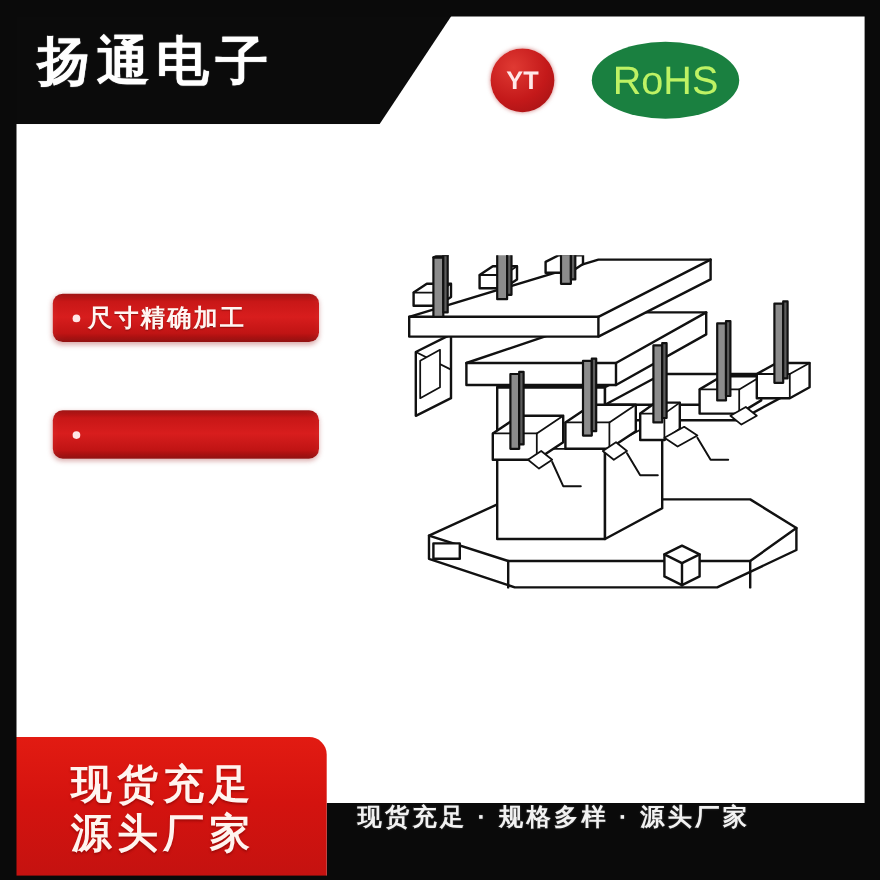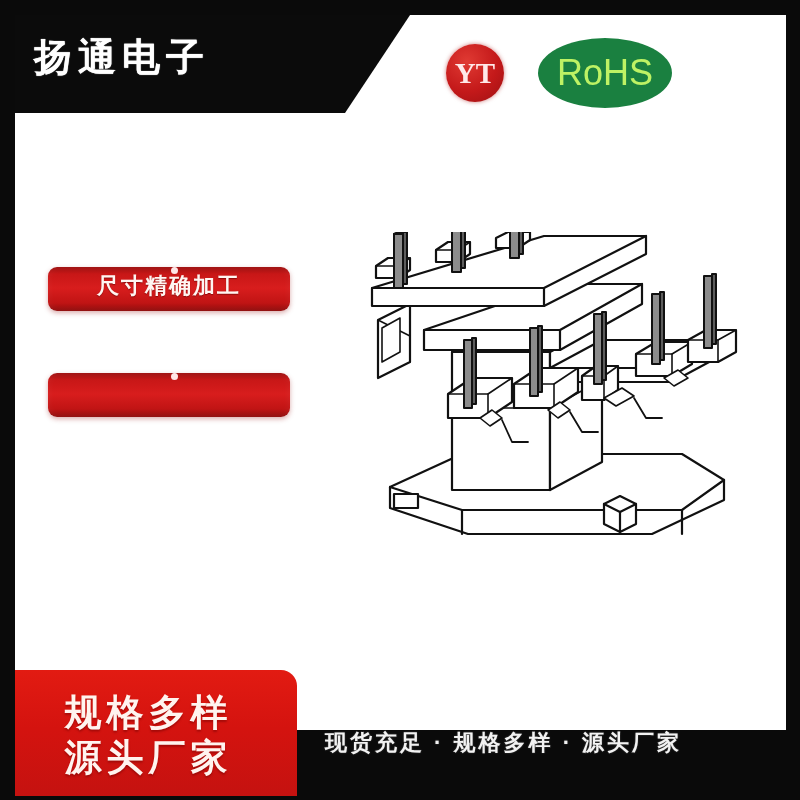--- a/index.html
+++ b/index.html
@@ -28,42 +28,42 @@
     position:absolute;left:0;top:0;
     width:420px;height:113px;
     background:#0b0b0b;
     z-index:20;
     -webkit-clip-path:polygon(0 0,420px 0,345px 113px,0 113px);
     clip-path:polygon(0 0,420px 0,345px 113px,0 113px);
   }
   .brand-title{
     position:absolute;left:34px;top:33px;
     color:#ffffff;
-    font-size:38px;
+    font-size:48px;
     font-weight:bold;
     letter-spacing:6px;
     line-height:48px;
     white-space:nowrap;
     z-index:22;
     text-shadow:0 0 1px #fff;
   }
 
   
   .yt-badge{
     position:absolute;left:446px;top:44px;
     width:58px;height:58px;border-radius:50%;
     background:radial-gradient(circle at 36% 30%,#e03a33 0%,#c4191a 55%,#9d1113 100%);
     z-index:22;
     display:flex;align-items:center;justify-content:center;
     box-shadow:0 0 4px rgba(170,20,20,.55);
   }
   .yt-badge span{
     color:#ffe9e9;
-    font-family:Liberation Serif, serif;
-    font-size:29px;font-weight:bold;letter-spacing:0px;
+    font-family:Liberation Sans, sans-serif;
+    font-size:23px;font-weight:bold;letter-spacing:0px;
     line-height:1;
   }
 
   
   .rohs-badge{
     position:absolute;left:538px;top:38px;
     width:134px;height:70px;border-radius:50%;
     background:#1a8040;
     z-index:22;
     display:flex;align-items:center;justify-content:center;
@@ -77,21 +77,20 @@
   
   .feature-list{position:absolute;left:48px;top:267px;z-index:18;}
   .feature-pill{
     position:relative;
     width:242px;height:44px;
     border-radius:9px;
     background:linear-gradient(180deg,#9d0f0f 0%,#c81717 16%,#d81d1d 48%,#c01414 82%,#8e0c0c 100%);
     box-shadow:0 2px 5px rgba(150,20,20,.35),inset 0 0 9px rgba(255,255,255,.06);
     display:flex;align-items:center;
     margin-bottom:62px;
-    flex-direction:column;
   }
   .feature-pill .dot{
     width:7px;height:7px;border-radius:50%;
     background:#ffe6e6;
     margin-left:18px;margin-right:7px;
     flex:0 0 auto;
   }
   .feature-pill .ftext{
     color:#fff6f2;
     font-size:22px;font-weight:bold;
@@ -289,21 +288,21 @@
 
         <polyline points="150,188 160,210 176,210" fill="none" stroke-width="1.8"></polyline>
         <polyline points="218,180 230,200 246,200" fill="none" stroke-width="1.8"></polyline>
         <polyline points="282,166 294,186 310,186" fill="none" stroke-width="1.8"></polyline>
 
       </g>
     </svg>
   </div>
 
   <div class="promo-red">
-    <div class="promo-line">规格多样</div>
+    <div class="promo-line">现货充足</div>
     <div class="promo-line">源头厂家</div>
   </div>
 
   <div class="promo-black">
     <div class="btext">现货充足 · 规格多样 · 源头厂家</div>
   </div>
 
   <div class="frame-edge frame-left"></div>
   <div class="frame-edge frame-right"></div>
   <div class="frame-edge frame-top"></div>

